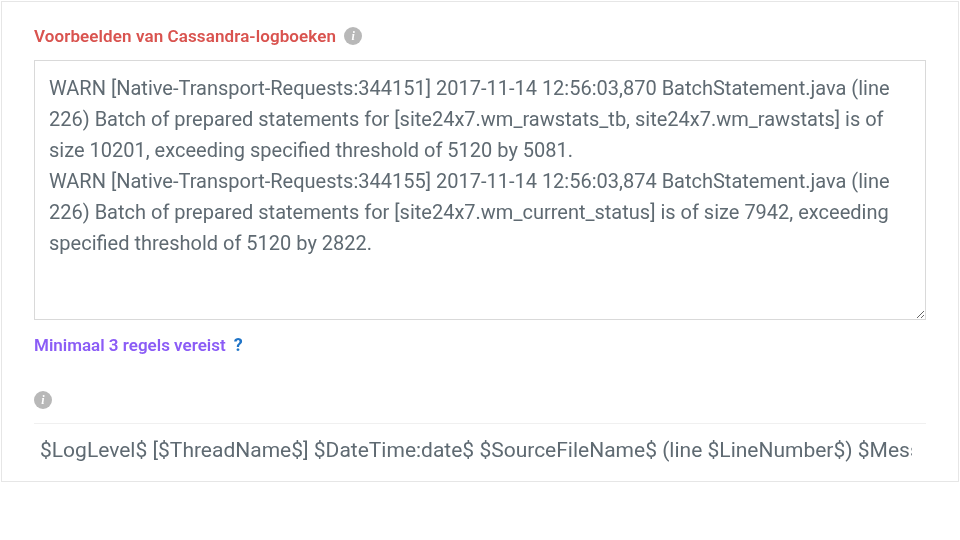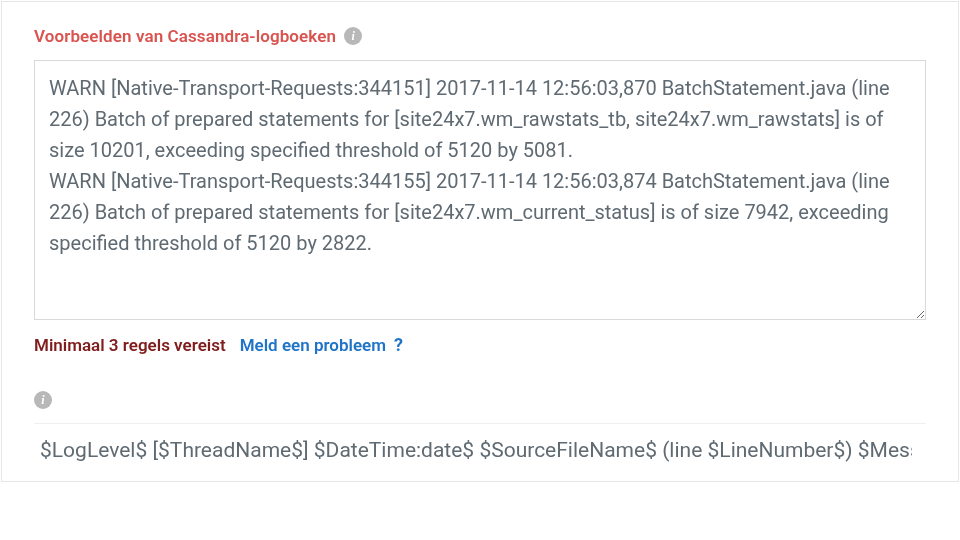--- a/index.html
+++ b/index.html
@@ -15,21 +15,21 @@
     border: 1px solid #d9d9d9;
     padding: 12px 14px;
     font-size: 20px;
     line-height: 1.55;
     color: #5f6a72;
     resize: both;
     font-family: inherit;
     overflow: hidden;
   }
   .helper-row { margin-top: 10px; display: flex; align-items: center; gap: 14px; font-size: 17px; font-weight: 600; }
-  .helper-red { color: #7f1d1d; }
+  .helper-red { color: #8b5cf6; }
   .helper-link { color: #1f74c7; cursor: pointer; }
   .q-icon { color: #1f74c7; font-weight: 700; font-size: 18px; margin-left: -6px; }
   .second-section { margin-top: 36px; }
   .pattern-input {
     margin-top: 14px;
     width: 100%;
     height: 52px;
     border: none;
     border-top: 1px solid #f0f0f0;
     padding: 10px 14px 10px 6px;
@@ -47,21 +47,20 @@
   <div class="label-row">
     <span class="section-label">Voorbeelden van Cassandra-logboeken</span>
     <span class="info-icon">i</span>
   </div>
 
   <textarea class="log-textarea" style="">WARN [Native-Transport-Requests:344151] 2017-11-14 12:56:03,870 BatchStatement.java (line 226) Batch of prepared statements for [site24x7.wm_rawstats_tb, site24x7.wm_rawstats] is of size 10201, exceeding specified threshold of 5120 by 5081.
 WARN [Native-Transport-Requests:344155] 2017-11-14 12:56:03,874 BatchStatement.java (line 226) Batch of prepared statements for [site24x7.wm_current_status] is of size 7942, exceeding specified threshold of 5120 by 2822.</textarea>
 
   <div class="helper-row">
     <span class="helper-red">Minimaal 3 regels vereist</span>
-    <span class="helper-link">Meld een probleem</span>
     <span class="q-icon">?</span>
   </div>
 
   <div class="second-section">
     <div class="label-row">
       <span class="info-icon">i</span>
     </div>
     <input type="text" class="pattern-input" value="$LogLevel$ [$ThreadName$] $DateTime:date$ $SourceFileName$ (line $LineNumber$) $Message$" style="">
   </div>
 

